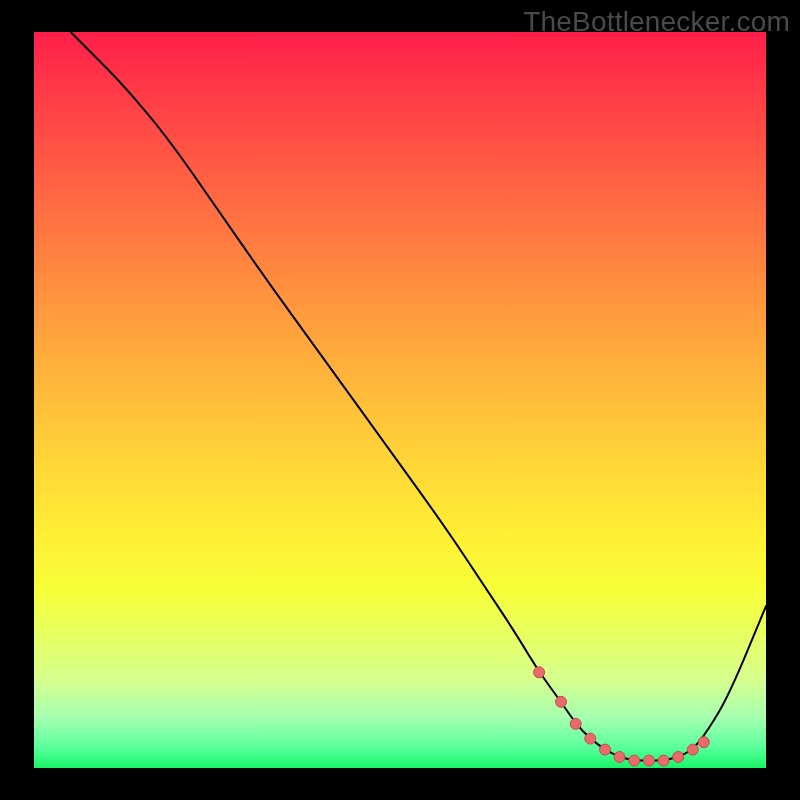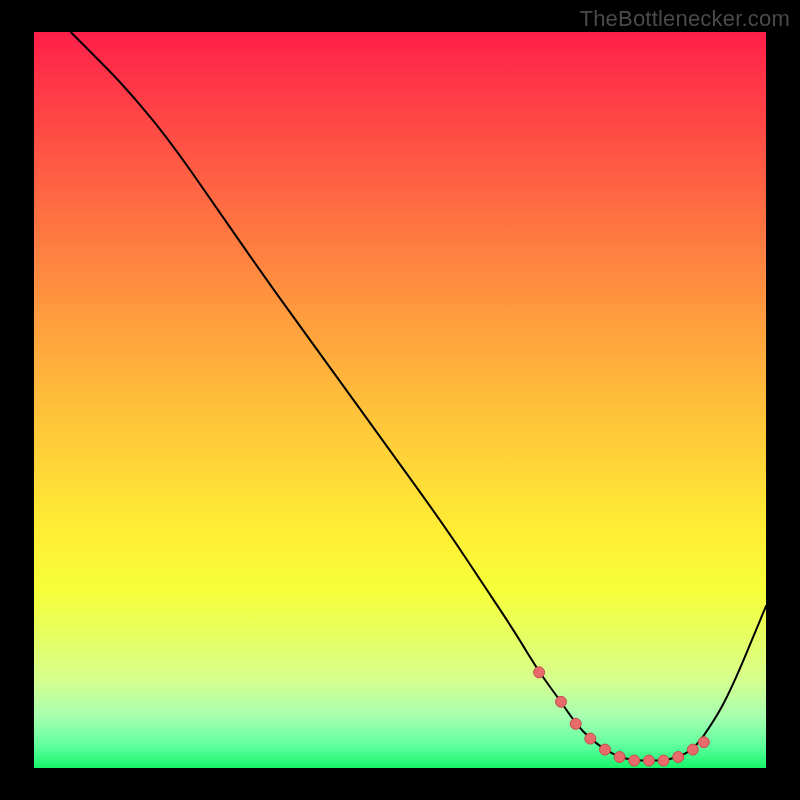--- a/index.html
+++ b/index.html
@@ -15,21 +15,21 @@
     position: relative;
     width: 800px;
     height: 800px;
     background: #000;
   }
   .watermark {
     position: absolute;
     top: 6px;
     right: 10px;
     color: #4a4a4a;
-    font-size: 22px;
+    font-size: 28px;
     font-weight: 400;
     letter-spacing: 0.2px;
     z-index: 10;
     user-select: none;
   }
   .plot-area {
     position: absolute;
     left: 34px;
     top: 32px;
     width: 732px;

